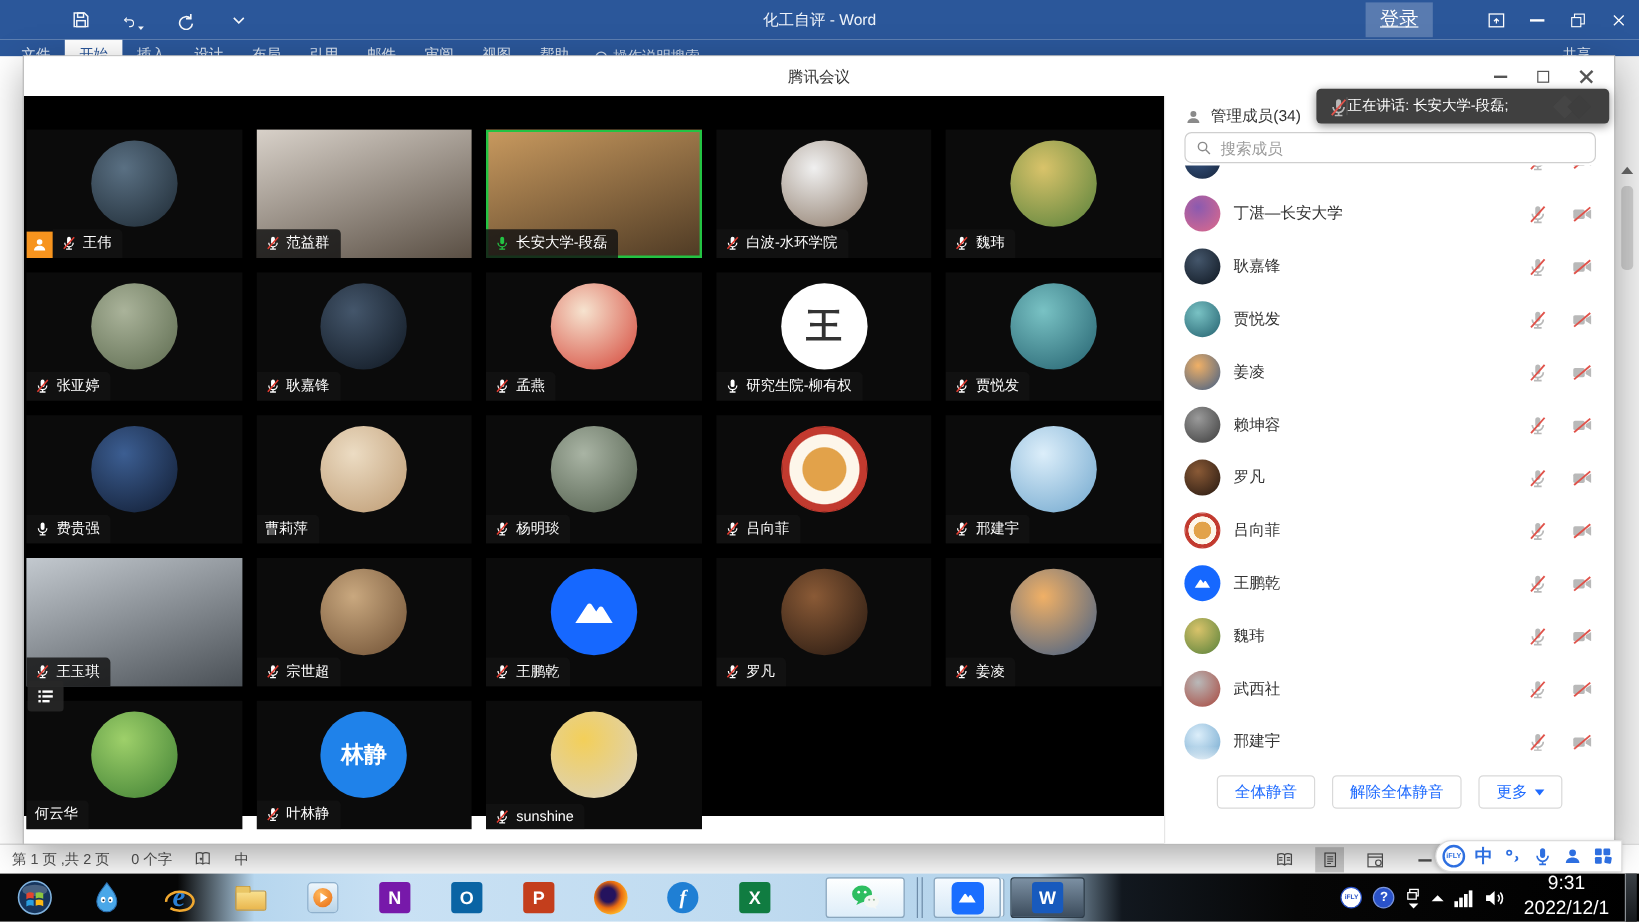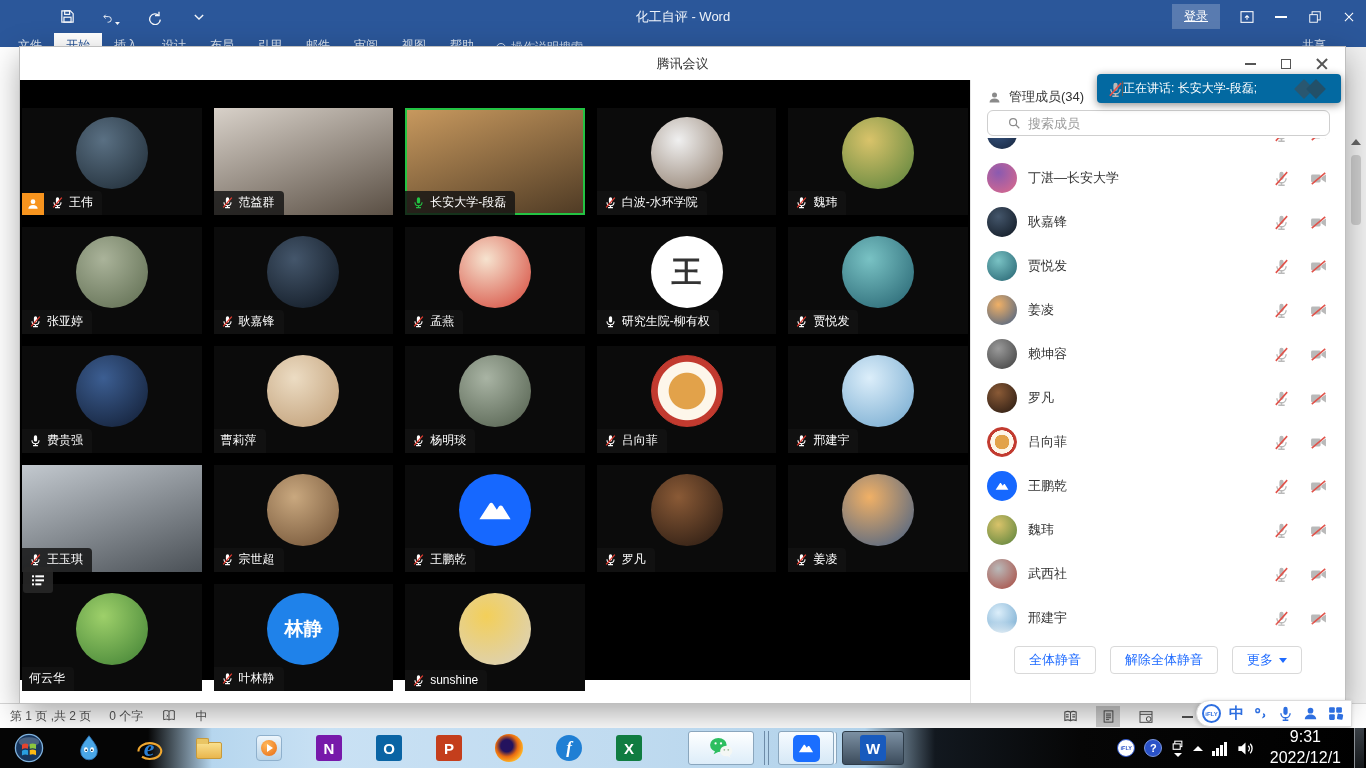--- a/index.html
+++ b/index.html
@@ -9,22 +9,22 @@
 
   
   #word-titlebar { position:absolute; left:0; top:0; width:1366px; height:33px;
     background:#2b579a; display:flex; align-items:center; color:#fff; z-index:1; }
   .qat { display:flex; align-items:center; gap:26px; padding-left:58px; }
   .qat .qbtn { width:18px; height:18px; display:flex; align-items:center; justify-content:center; opacity:.95; }
   .qat .withcaret { display:flex; align-items:flex-end; gap:2px; }
   #word-title { position:absolute; left:0; right:0; top:0; height:33px; display:flex;
     align-items:center; justify-content:center; font-size:13px; color:#eef3fa; pointer-events:none; }
   .tb-right { position:absolute; right:0; top:0; height:33px; display:flex; align-items:center; }
-  #login-btn { background:rgba(255,255,255,.22); color:#fff; font-size:12px; border:none;
-    padding:4px 12px; margin-right:10px; text-decoration:underline; cursor:pointer; }
+  #login-btn { background:rgba(255,255,255,.22); color:#fff; font-size:16px; border:none;
+    padding:4px 12px; margin-right:36px; text-decoration:underline; cursor:pointer; }
   .winbtn { width:34px; height:33px; display:flex; align-items:center; justify-content:center; }
 
   
   #ribbon-strip { position:absolute; left:0; top:33px; width:1366px; height:14px;
     background:#2b579a; overflow:hidden; z-index:1; }
   #ribbon-tabs { display:flex; align-items:flex-start; padding-left:6px; }
   .rtab { color:#dbe5f1; font-size:12px; padding:4px 12px 8px; white-space:nowrap; }
   .rtab.active { background:#fff; color:#2b579a; }
   .ribbon-search { display:flex; align-items:center; gap:5px; color:#cfdced; font-size:12px; padding:4px 10px; }
   .lens-sm { width:10px; height:10px; border:1.4px solid #cfdced; border-radius:50%; position:relative; }
@@ -80,21 +80,21 @@
   .tile.host .host-badge { display:flex; }
   .tile.host .nameplate { left:22px; }
   #list-toggle { position:absolute; left:3px; top:487px; width:30px; height:26px;
     background:rgba(40,40,40,.88); border-radius:3px; display:flex; align-items:center; justify-content:center; cursor:pointer; }
 
   
   #m-panel { position:absolute; left:950px; top:33px; width:375px; height:623px; background:#fff;
     border-left:1px solid #e6e6e6; }
   #panel-header { display:flex; align-items:center; gap:7px; padding:8px 0 0 16px; font-size:13px; color:#333; }
   #panel-search { position:absolute; left:16px; top:30px; width:343px; height:26px; border:1px solid #cfcfcf;
-    border-radius:6px; display:flex; align-items:center; gap:7px; padding:0 19px; }
+    border-radius:6px; display:flex; align-items:center; gap:7px; padding:0 8px; }
   #panel-search input { border:none; outline:none; flex:1; font-size:13px; color:#333;
     font-family:inherit; background:transparent; }
   #panel-search input::placeholder { color:#9a9a9a; }
   #mlist { position:absolute; left:0; top:58px; width:100%; height:500px; overflow:hidden; }
   #mlist-inner { margin-top:-26px; }
   #mlist::after { content:""; position:absolute; left:0; bottom:0; width:100%; height:16px;
     background:linear-gradient(rgba(255,255,255,0),#fff); }
   .mrow { display:flex; align-items:center; height:44px; padding:0 18px 0 16px; gap:11px; cursor:pointer; }
   .mavatar { width:30px; height:30px; border-radius:50%; flex:0 0 30px; display:flex;
     align-items:center; justify-content:center; overflow:hidden; }
@@ -105,21 +105,21 @@
   .gbody { fill:#b9b9b9; } .gstroke { stroke:#b9b9b9; fill:none; stroke-width:2; }
   .rslash { stroke:#e0524a; stroke-width:2.2; }
   #panel-footer { position:absolute; left:0; top:566px; width:100%; display:flex; justify-content:center; gap:14px; }
   .fbtn { height:28px; padding:6px 14px; background:#fff; border:1px solid #d9d9d9; border-radius:4px;
     color:#1f6bff; font-size:13px; display:flex; align-items:center; gap:6px; cursor:pointer; font-family:inherit; }
   .fcaret { width:0; height:0; border-left:4px solid transparent; border-right:4px solid transparent;
     border-top:5px solid #1f6bff; display:none; }
   .fbtn.hascaret .fcaret { display:block; }
 
   
-  #toast { position:absolute; left:1097px; top:74px; width:244px; height:29px; background:#0369a1;
+  #toast { position:absolute; left:1097px; top:74px; width:244px; height:29px; background:#404040;
     border-radius:4px; display:flex; align-items:center; padding:8px 10px; z-index:50;
     box-shadow:0 2px 8px rgba(0,0,0,.45); overflow:hidden; }
   #toast .micon { margin:0; width:15px; height:15px; }
   .toast-div { width:1px; height:15px; background:#5a5a5a; }
   #toast-text { color:#fff; font-size:12px; white-space:nowrap; }
   .wmark { position:absolute; right:8px; top:5px; width:40px; height:20px; opacity:.55; }
   .wmark i { position:absolute; width:14px; height:14px; background:#4a4a4a; transform:rotate(45deg); top:3px; }
   .wmark i:nth-child(1){ left:4px; } .wmark i:nth-child(2){ left:16px; background:#3c3c3c; }
 
   

